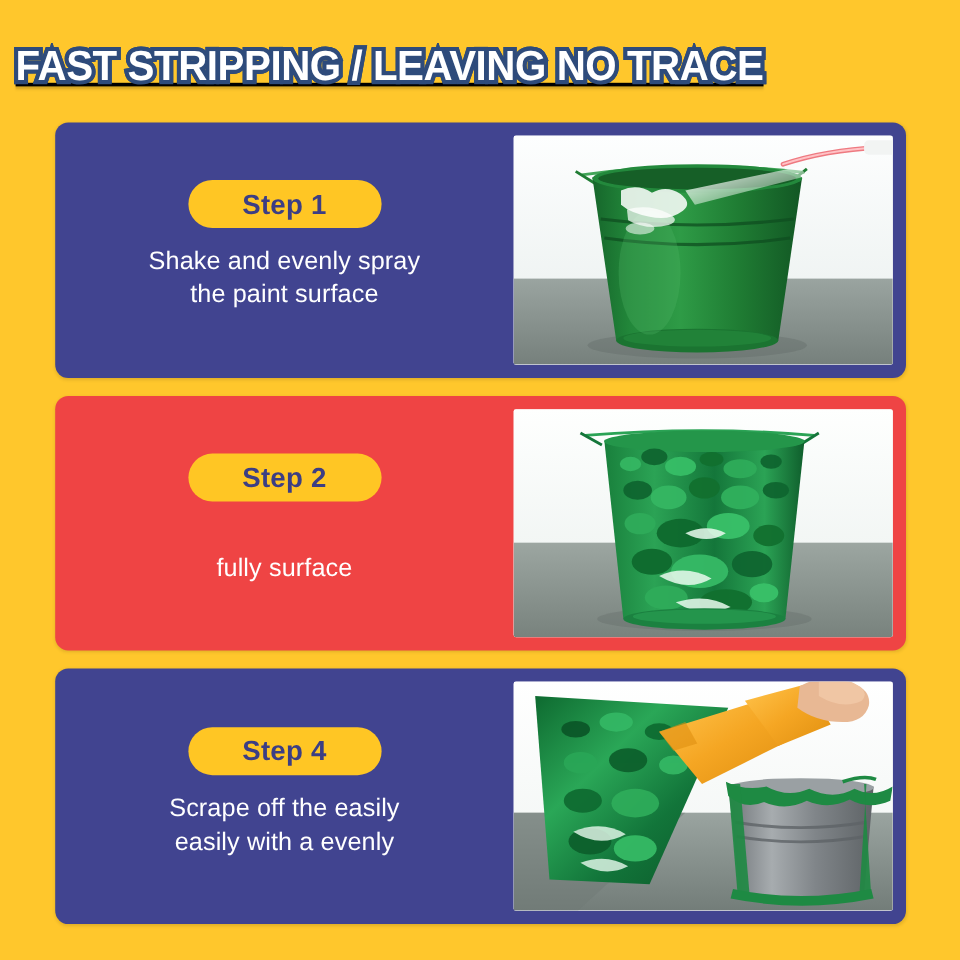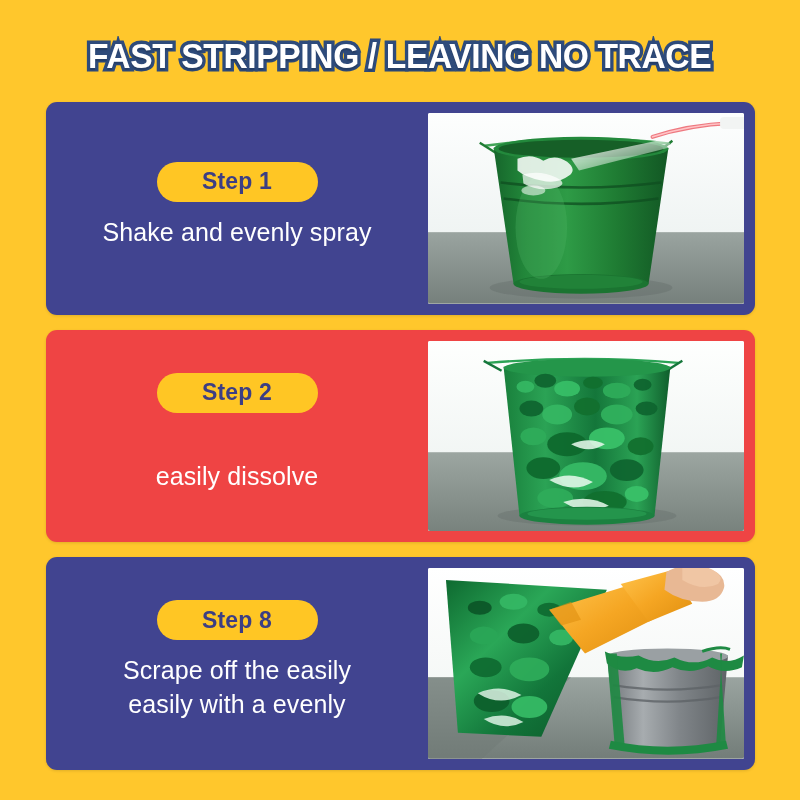--- a/index.html
+++ b/index.html
@@ -16,22 +16,23 @@
     font-family: "Liberation Sans", "DejaVu Sans", sans-serif;
     position: relative;
   }
 
   
   .header {
     width: 800px;
     height: 102px;
     display: flex;
     align-items: center;
-    justify-content: center;
+    justify-content: flex-start;
     padding-top: 10px;
+    text-decoration: underline;
   }
 
   .headline {
     font-size: 35px;
     font-weight: 700;
     letter-spacing: -0.4px;
     color: #FFFFFF;
     white-space: nowrap;
     text-align: center;
     transform: scaleX(0.96);
@@ -91,21 +92,21 @@
     color: #3C3E84;
     font-size: 23px;
     font-weight: 700;
     letter-spacing: 0.2px;
     margin-bottom: 14px;
     white-space: nowrap;
   }
 
   .step-desc {
     color: #FFFFFF;
-    font-size: 25px;
+    font-size: 21px;
     font-weight: 300;
     line-height: 1.33;
     text-align: center;
     max-width: 300px;
     letter-spacing: 0.1px;
   }
 
   
   .card-photo {
     flex: 1 1 auto;
@@ -125,20 +126,21 @@
   <div class="headline">FAST STRIPPING / LEAVING NO TRACE</div>
 </div>
 
 <div class="cards">
 
   <div class="card purple">
     <div class="card-text">
       <div class="step-badge">Step 1</div>
       <div class="step-desc">
         <span>Shake and evenly spray</span><br>
+        <span>the paint surface</span>
       </div>
     </div>
     <div class="card-photo">
       <svg class="photo-svg" viewBox="0 0 330 192" preserveAspectRatio="xMidYMid slice">
         <defs>
           <linearGradient id="bg1" x1="0" y1="0" x2="0" y2="1">
             <stop offset="0%" stop-color="#FDFEFE"></stop>
             <stop offset="75%" stop-color="#EDF2F1"></stop>
           </linearGradient>
           <linearGradient id="bkt1" x1="0" y1="0" x2="1" y2="0">
@@ -189,21 +191,21 @@
         <rect x="300" y="4" width="30" height="12" rx="4" fill="#F2F4F3"></rect>
       </svg>
     </div>
   </div>
 
   <div class="card green">
     <div class="card-text">
       <div class="step-badge">Step 2</div>
       <div class="step-desc">
         <br>
-        <span>easily dissolve</span>
+        <span>fully surface</span>
       </div>
     </div>
     <div class="card-photo">
       <svg class="photo-svg" viewBox="0 0 330 192" preserveAspectRatio="xMidYMid slice">
         <defs>
           <linearGradient id="bg2" x1="0" y1="0" x2="0" y2="1">
             <stop offset="0%" stop-color="#FEFFFE"></stop>
             <stop offset="80%" stop-color="#EEF3F1"></stop>
           </linearGradient>
           <linearGradient id="bkt2" x1="0" y1="0" x2="1" y2="0">
@@ -260,21 +262,21 @@
         </g>
 
         <ellipse cx="166" cy="176" rx="68" ry="9" fill="#1B8140"></ellipse>
         <ellipse cx="166" cy="174" rx="60" ry="6" fill="#2BA355" opacity="0.6"></ellipse>
       </svg>
     </div>
   </div>
 
   <div class="card purple">
     <div class="card-text">
-      <div class="step-badge">Step 8</div>
+      <div class="step-badge">Step 4</div>
       <div class="step-desc">
         <span>Scrape off the easily</span><br>
         <span>easily with a evenly</span>
       </div>
     </div>
     <div class="card-photo">
       <svg class="photo-svg" viewBox="0 0 330 192" preserveAspectRatio="xMidYMid slice">
         <defs>
           <linearGradient id="bg3" x1="0" y1="0" x2="0" y2="1">
             <stop offset="0%" stop-color="#FFFFFF"></stop>

